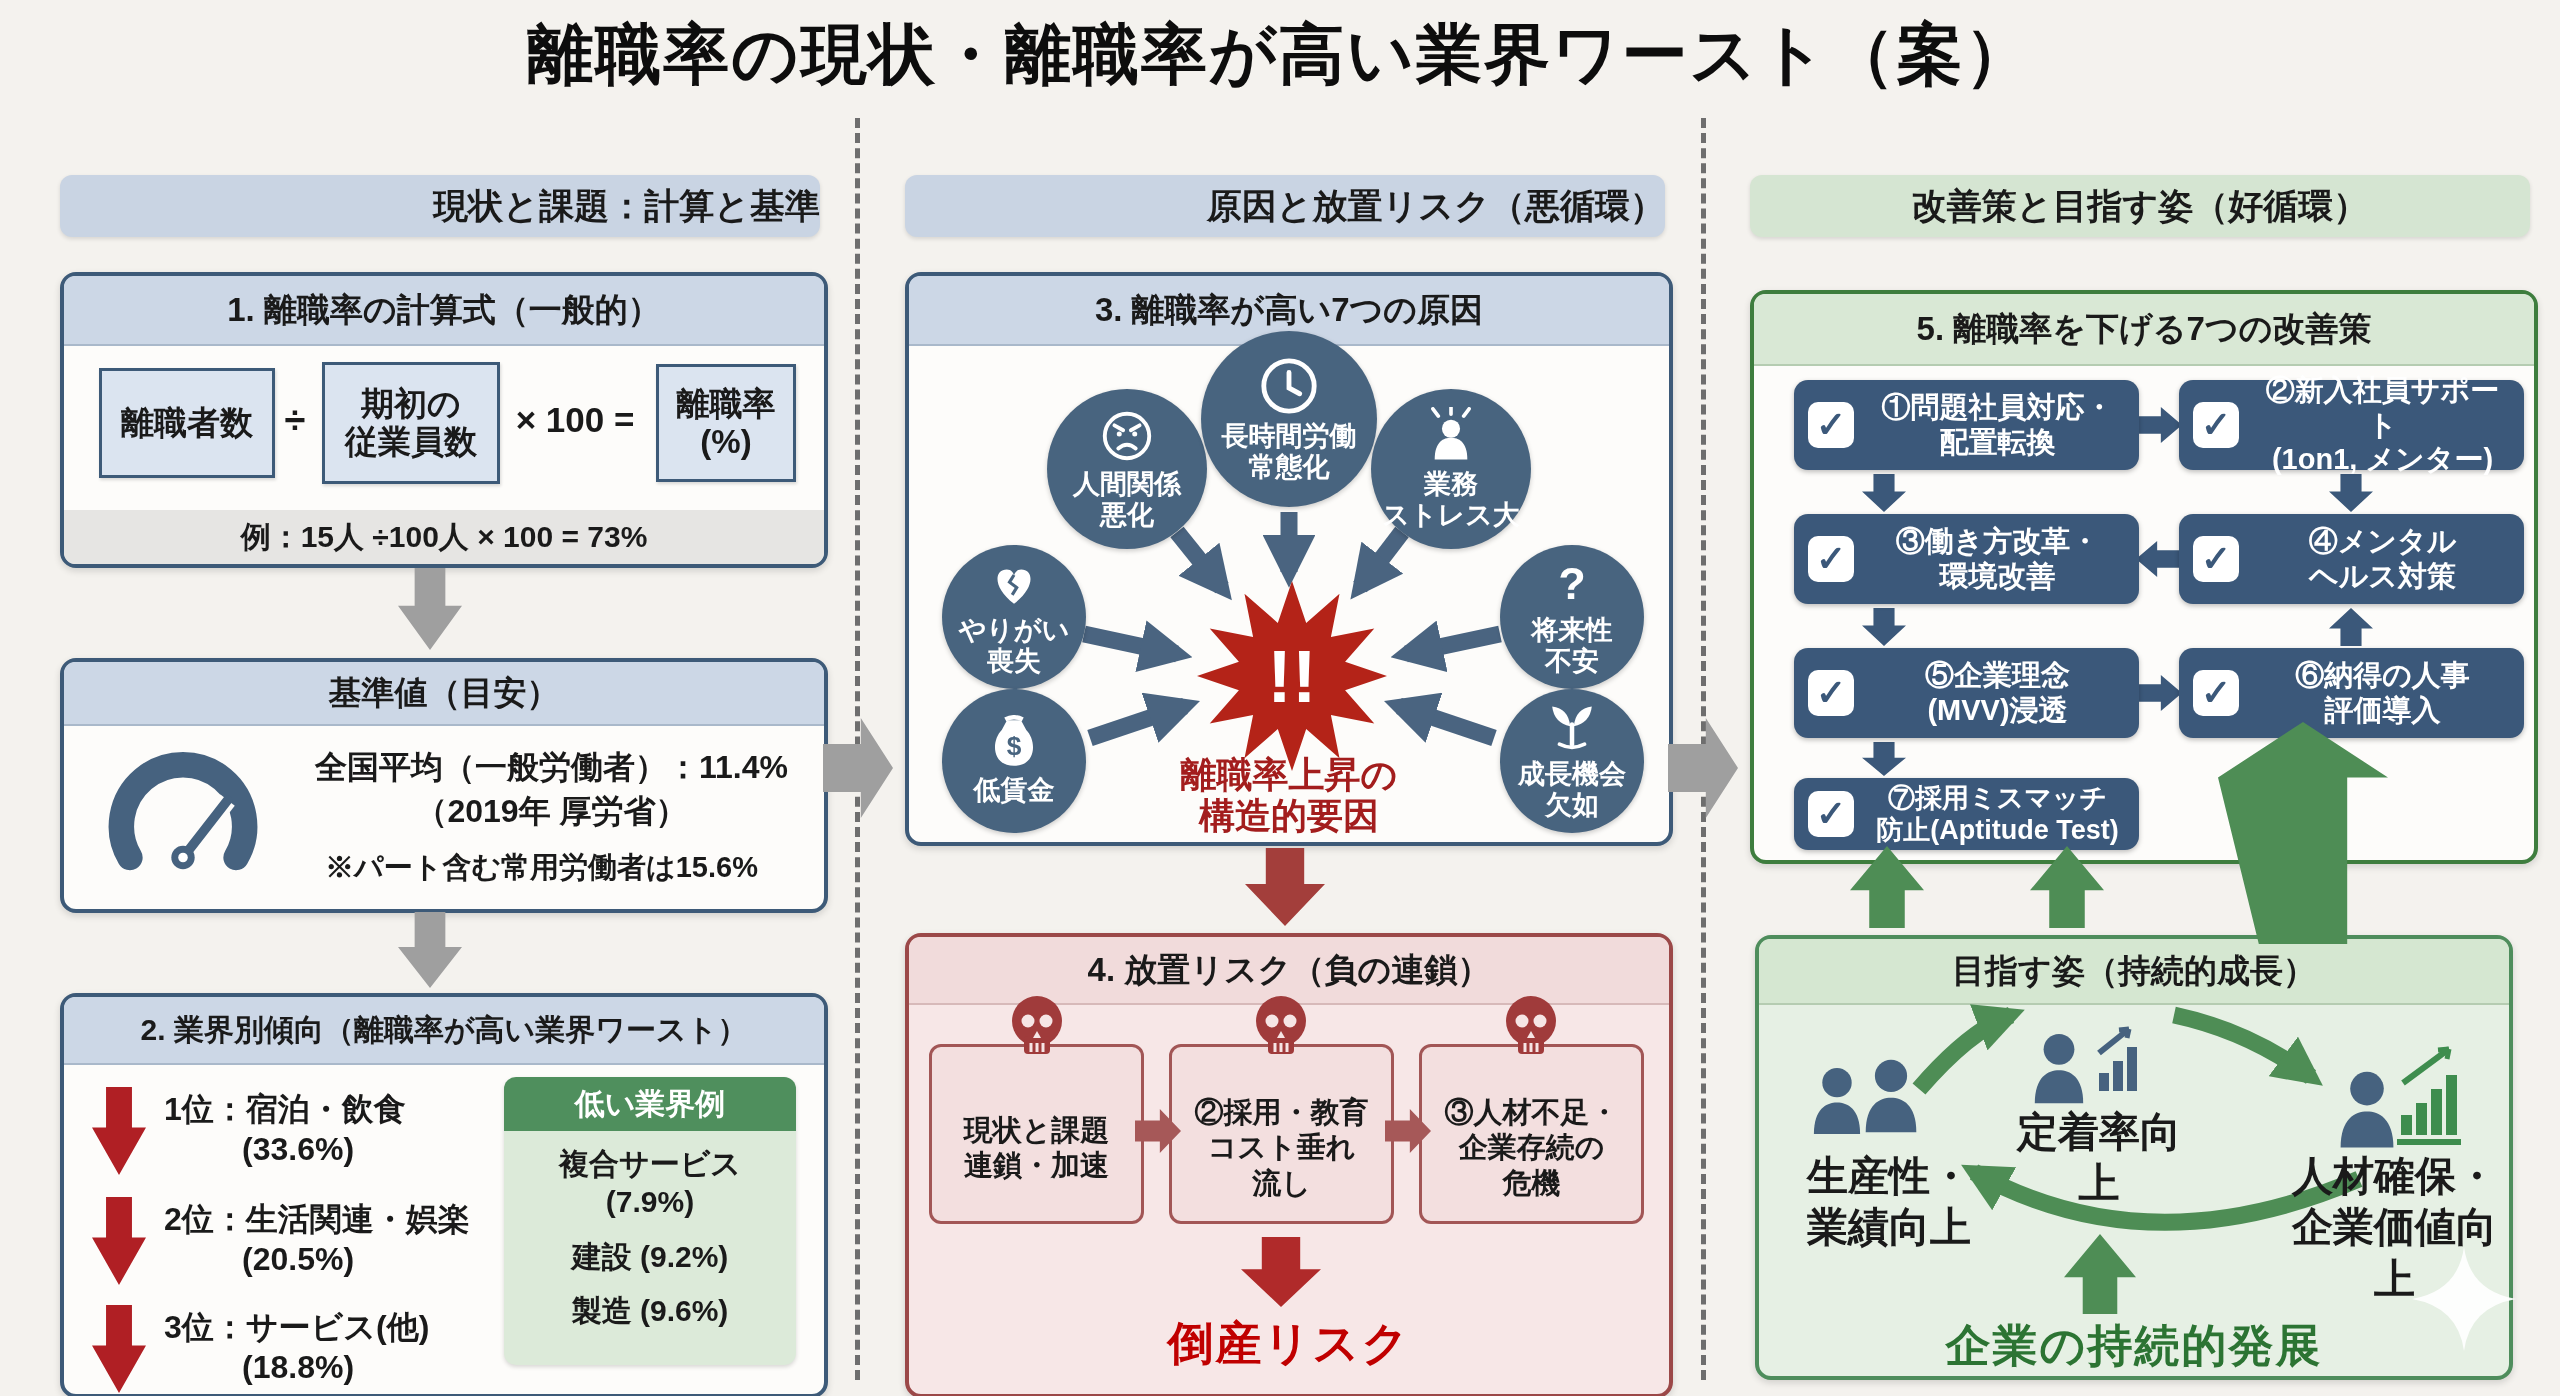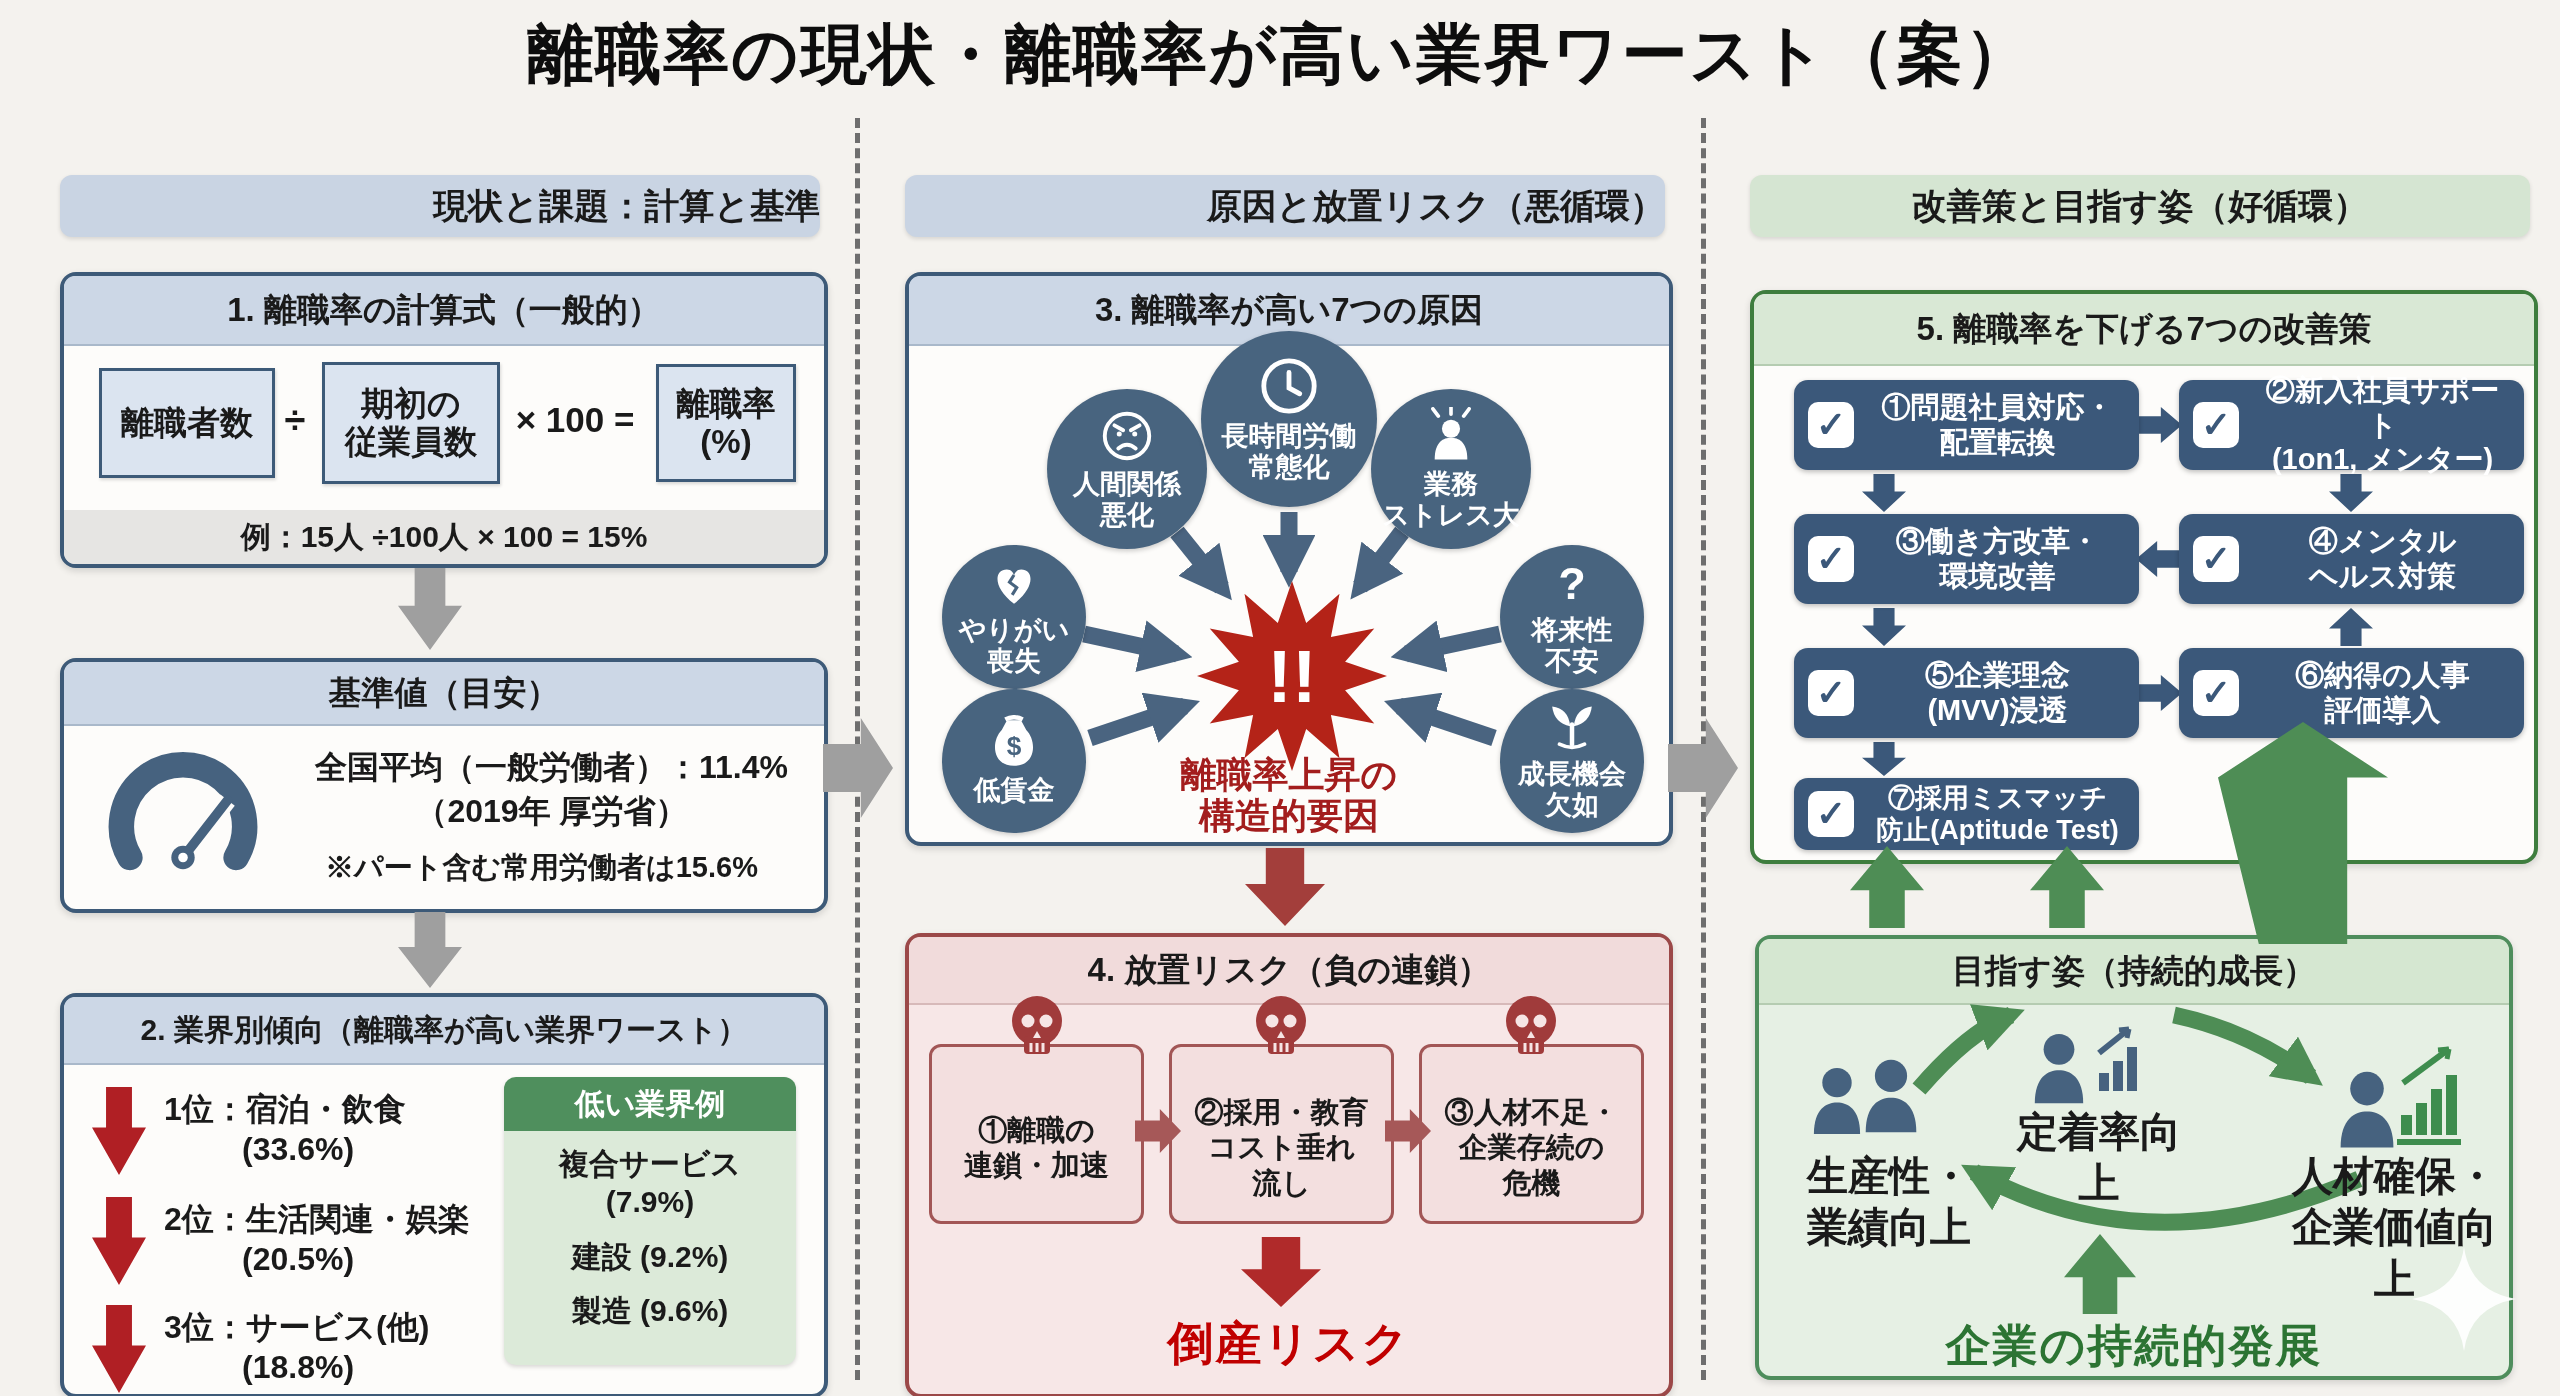--- a/index.html
+++ b/index.html
@@ -109,21 +109,21 @@
 
 <div class="panel" style="left:60px;top:272px;width:760px;height:288px;">
   <div class="panel-head">1. 離職率の計算式（一般的）</div>
   <div class="fbox pre" style="left:35px;top:92px;width:170px;height:104px;">離職者数</div>
   <div class="fop" style="left:205px;top:92px;width:52px;height:104px;">÷</div>
   <div class="fbox pre" style="left:258px;top:86px;width:172px;height:116px;">期初の
 従業員数</div>
   <div class="fop" style="left:436px;top:92px;width:150px;height:104px;font-size:35px;">× 100 =</div>
   <div class="fbox pre" style="left:592px;top:88px;width:134px;height:112px;">離職率
 (%)</div>
-  <div class="fexample">例：15人 ÷100人 × 100 = 15%</div>
+  <div class="fexample">例：15人 ÷100人 × 100 = 73%</div>
 </div>
 
 <div class="ar ar-down c-gray" style="left:398px;top:568px;width:64px;height:82px;"></div>
 
 <div class="panel" style="left:60px;top:658px;width:760px;height:247px;">
   <div class="panel-head" style="height:62px;">基準値（目安）</div>
   <svg class="abs" style="left:34px;top:88px;" width="170" height="130" viewBox="0 0 160 120">
     <path d="M30,100 A58,58 0 1 1 130,100" fill="none" stroke="#46627f" stroke-width="24" stroke-linecap="round"></path>
     <line x1="80" y1="100" x2="122" y2="46" stroke="#fdfcfa" stroke-width="17"></line>
     <line x1="80" y1="100" x2="122" y2="46" stroke="#46627f" stroke-width="9" stroke-linecap="round"></line>
@@ -265,21 +265,21 @@
   </svg>
   <div class="impact-label pre" style="left:180px;top:478px;width:400px;">離職率上昇の
 構造的要因</div>
 </div>
 
 <div class="ar ar-down c-dred" style="left:1245px;top:848px;width:80px;height:78px;"></div>
 
 <div class="panel red" style="left:905px;top:933px;width:760px;height:457px;">
   <div class="panel-head" style="height:66px;">4. 放置リスク（負の連鎖）</div>
 
-  <div class="riskbox pre" style="left:20px;top:107px;width:215px;height:180px;">①離職の
+  <div class="riskbox pre" style="left:20px;top:107px;width:215px;height:180px;">現状と課題
 連鎖・加速</div>
   <div class="riskbox pre" style="left:260px;top:107px;width:225px;height:180px;">②採用・教育
 コスト垂れ
 流し</div>
   <div class="riskbox pre" style="left:510px;top:107px;width:225px;height:180px;">③人材不足・
 企業存続の
 危機</div>
 
   <svg class="abs" style="left:88px;top:52px;z-index:3;" width="80" height="80" viewBox="0 0 80 80">
     <circle cx="40" cy="32" r="25" fill="#a03b3b"></circle>

